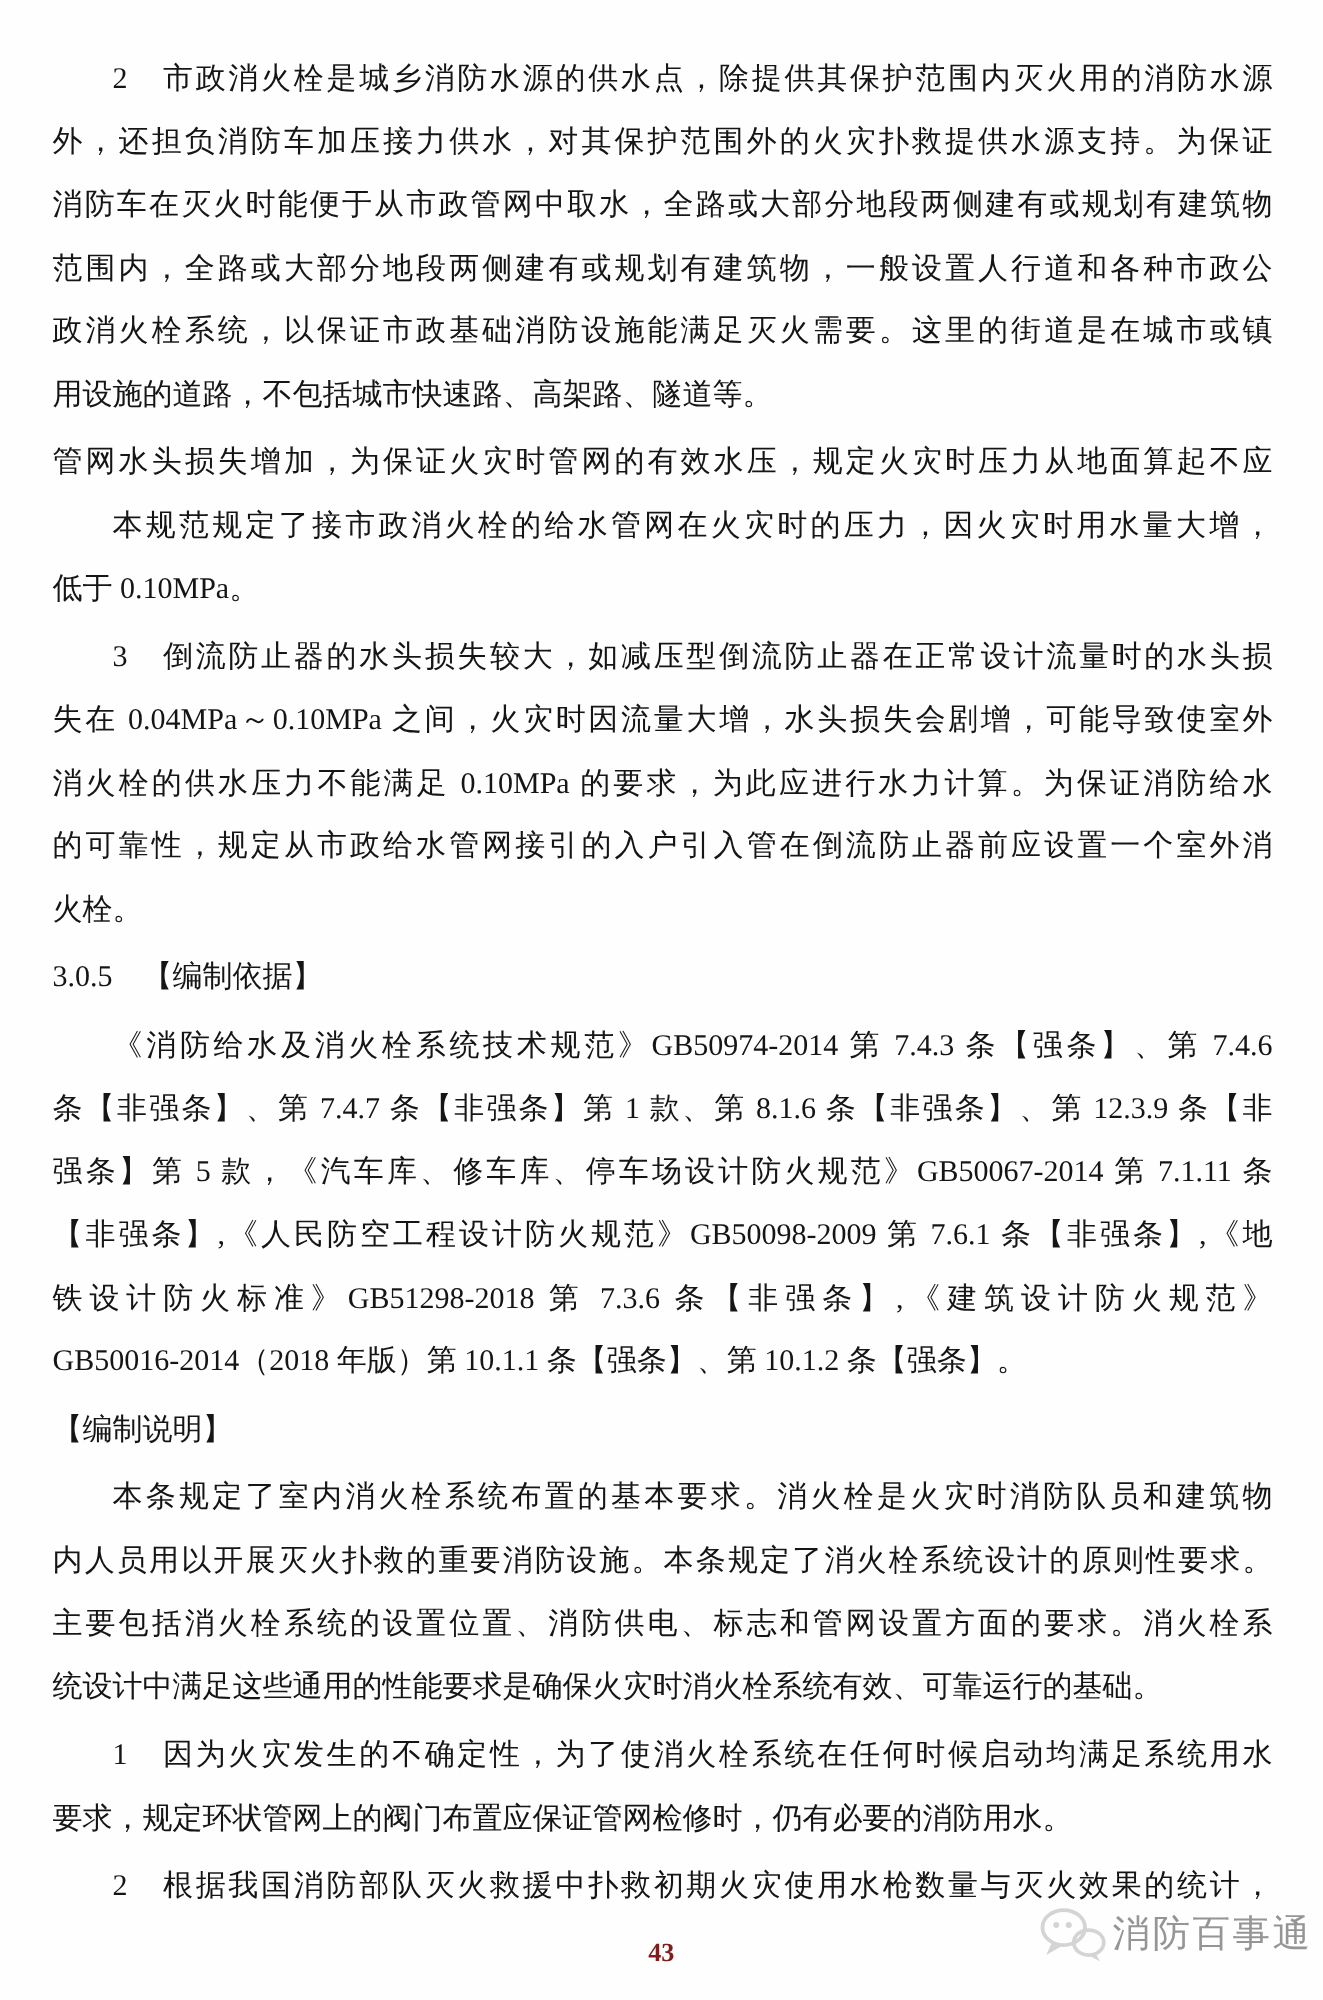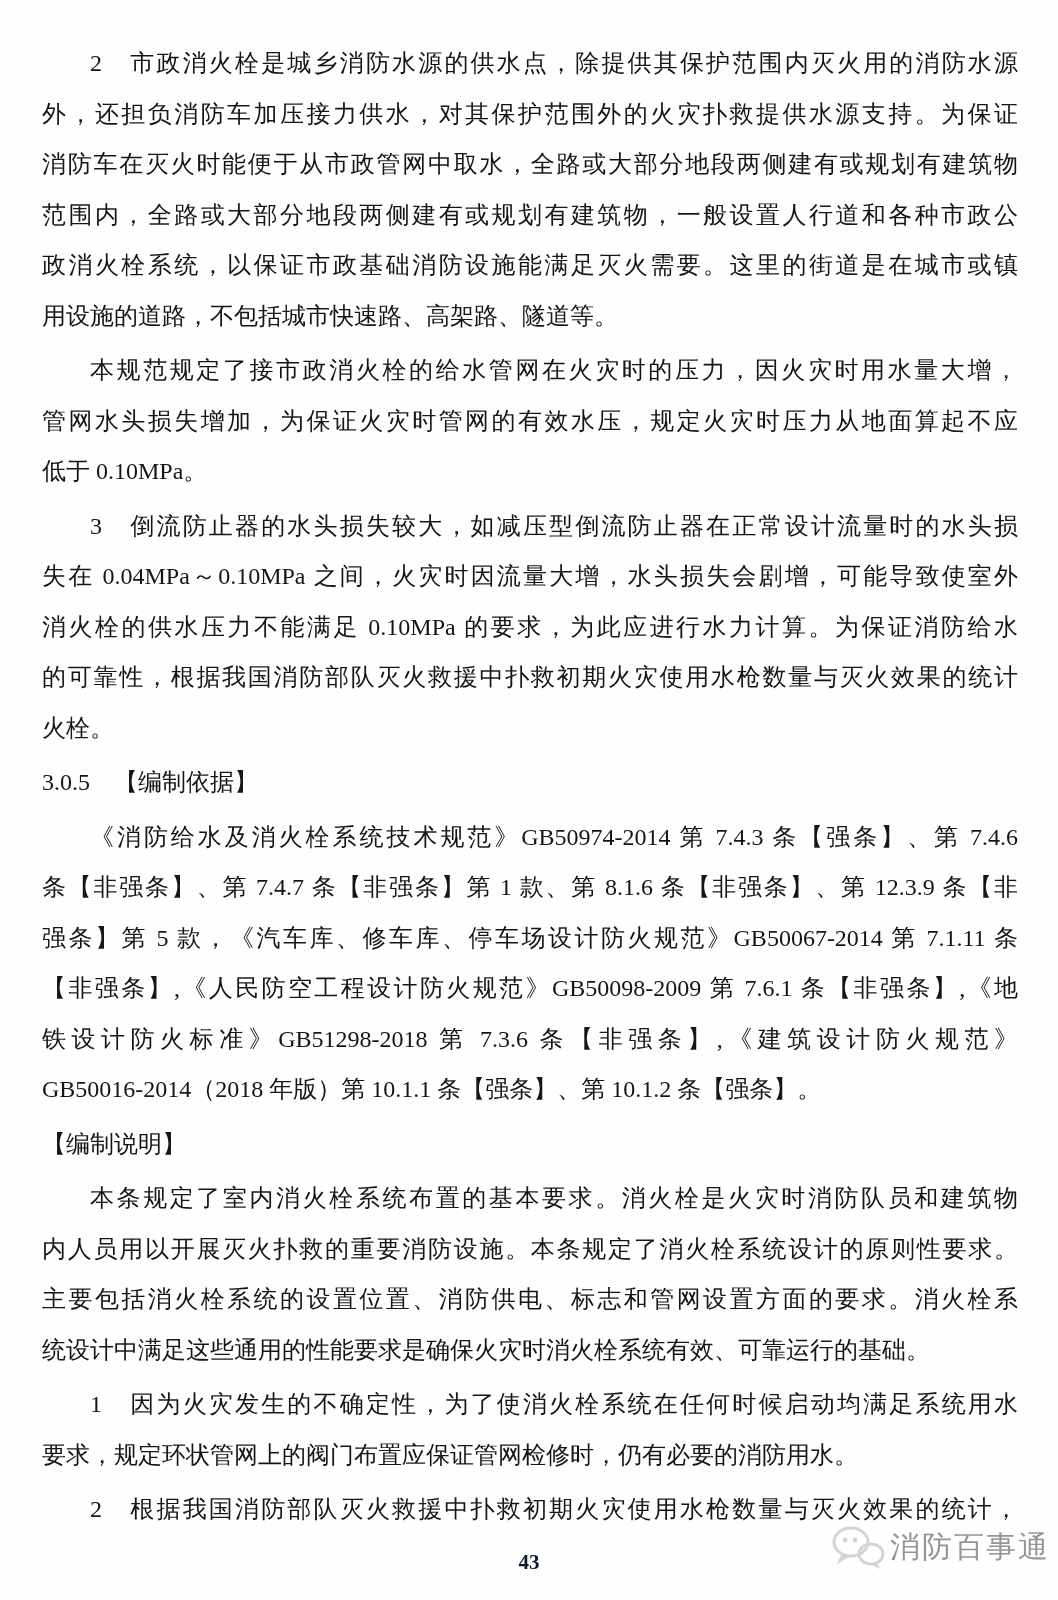--- a/index.html
+++ b/index.html
@@ -48,21 +48,21 @@
     text-indent: 2em;
   }
   .page-number {
     position: absolute;
     top: 1550px;
     left: 0;
     width: 100%;
     text-align: center;
     font-size: 21px;
     font-weight: bold;
-    color: #0f172a;
+    color: #7f1d1d;
   }
   .watermark {
     position: absolute;
     top: 1524px;
     right: 8px;
     display: flex;
     align-items: center;
     gap: 4px;
     color: #737373;
     font-size: 30px;
@@ -86,29 +86,29 @@
 
   <div class="para">
         <div class="line indent">2　市政消火栓是城乡消防水源的供水点，除提供其保护范围内灭火用的消防水源</div>
         <div class="line">外，还担负消防车加压接力供水，对其保护范围外的火灾扑救提供水源支持。为保证</div>
         <div class="line">消防车在灭火时能便于从市政管网中取水，全路或大部分地段两侧建有或规划有建筑物</div>
         <div class="line">范围内，全路或大部分地段两侧建有或规划有建筑物，一般设置人行道和各种市政公</div>
         <div class="line">政消火栓系统，以保证市政基础消防设施能满足灭火需要。这里的街道是在城市或镇</div>
         <div class="line last">用设施的道路，不包括城市快速路、高架路、隧道等。</div>
       </div>
       <div class="para">
+        <div class="line">管网水头损失增加，为保证火灾时管网的有效水压，规定火灾时压力从地面算起不应</div>
         <div class="line indent">本规范规定了接市政消火栓的给水管网在火灾时的压力，因火灾时用水量大增，</div>
-        <div class="line">管网水头损失增加，为保证火灾时管网的有效水压，规定火灾时压力从地面算起不应</div>
         <div class="line last">低于 0.10MPa。</div>
       </div>
       <div class="para">
         <div class="line indent">3　倒流防止器的水头损失较大，如减压型倒流防止器在正常设计流量时的水头损</div>
         <div class="line">失在 0.04MPa～0.10MPa 之间，火灾时因流量大增，水头损失会剧增，可能导致使室外</div>
         <div class="line">消火栓的供水压力不能满足 0.10MPa 的要求，为此应进行水力计算。为保证消防给水</div>
-        <div class="line">的可靠性，根据我国消防部队灭火救援中扑救初期火灾使用水枪数量与灭火效果的统计</div>
+        <div class="line">的可靠性，规定从市政给水管网接引的入户引入管在倒流防止器前应设置一个室外消</div>
         <div class="line last">火栓。</div>
       </div>
       <div class="para">
         <div class="line last">3.0.5　【编制依据】</div>
       </div>
       <div class="para">
         <div class="line indent">《消防给水及消火栓系统技术规范》GB50974-2014 第 7.4.3 条【强条】、第 7.4.6</div>
         <div class="line">条【非强条】、第 7.4.7 条【非强条】第 1 款、第 8.1.6 条【非强条】、第 12.3.9 条【非</div>
         <div class="line">强条】第 5 款，《汽车库、修车库、停车场设计防火规范》GB50067-2014 第 7.1.11 条</div>
         <div class="line">【非强条】,《人民防空工程设计防火规范》GB50098-2009 第 7.6.1 条【非强条】,《地</div>

